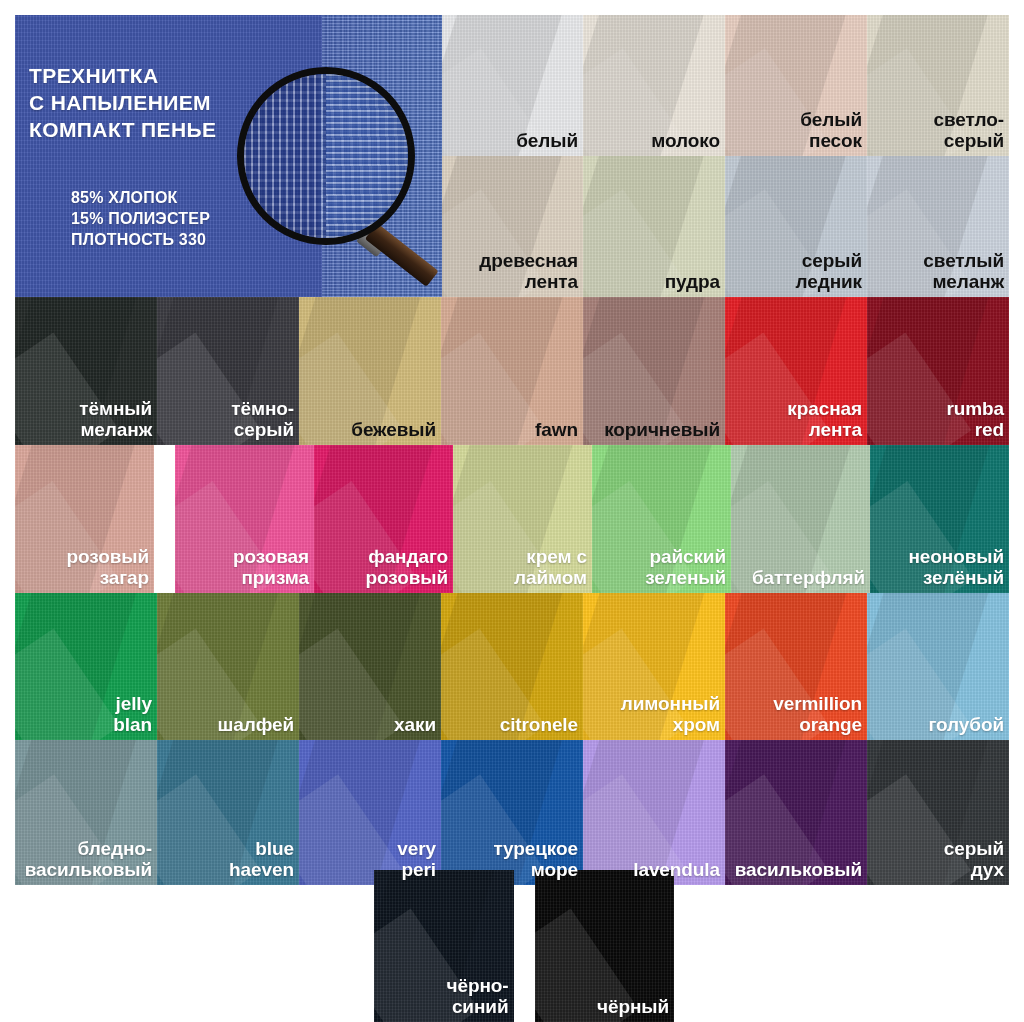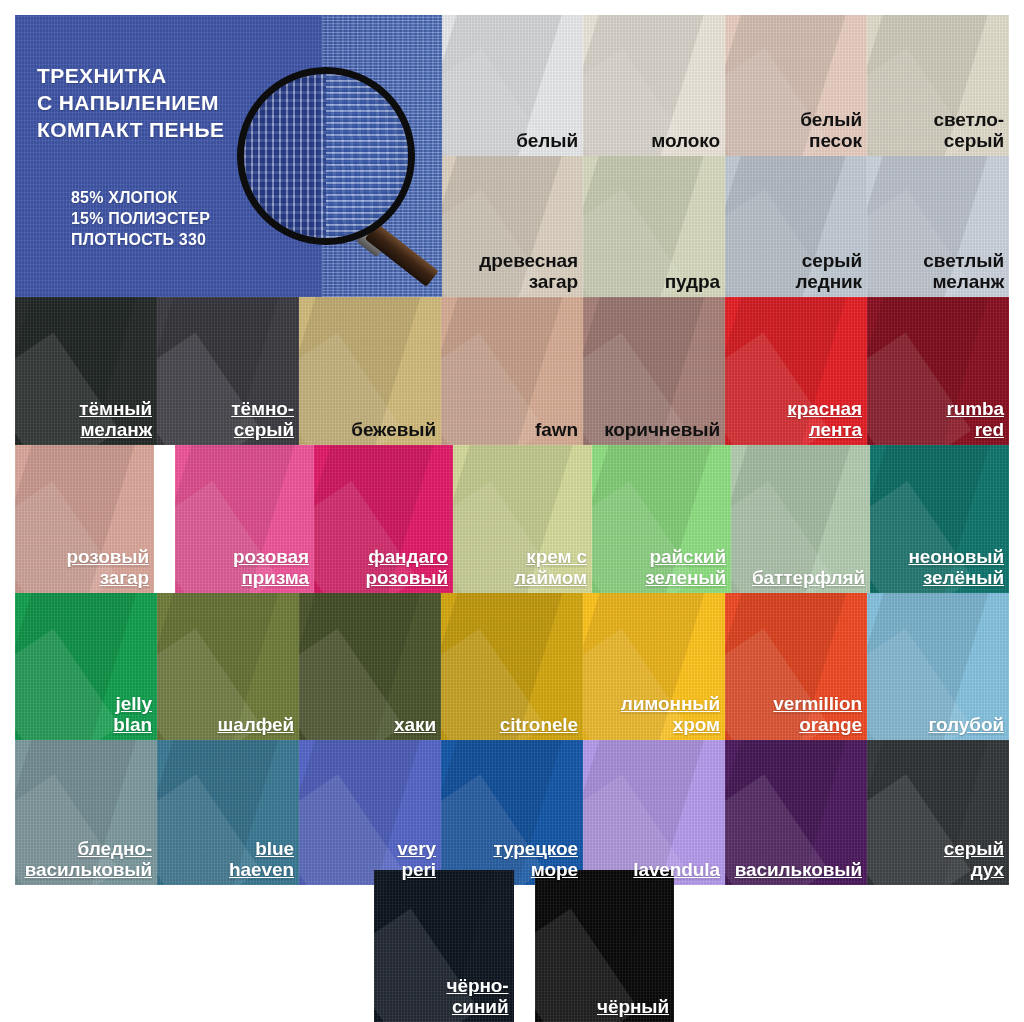--- a/index.html
+++ b/index.html
@@ -24,21 +24,21 @@
       repeating-linear-gradient(0deg, rgba(255,255,255,.05) 0 1px, rgba(0,0,0,.05) 1px 4px);
     opacity:.9;
   }
   .banner .weave2{
     position:absolute; left:72%; top:0; right:0; bottom:0;
     background-image:
       repeating-linear-gradient(0deg, rgba(255,255,255,.18) 0 1px, rgba(0,0,0,.10) 1px 3px),
       repeating-linear-gradient(90deg, rgba(255,255,255,.10) 0 2px, rgba(0,0,0,.05) 2px 5px);
   }
   .banner-text{
-    position:absolute; left:22px; top:48px; z-index:5;
+    position:absolute; left:14px; top:48px; z-index:5;
     color:#fff;
   }
   .banner-title{
     font-size:21px; font-weight:bold; line-height:1.28; letter-spacing:.4px;
     text-shadow:0 1px 2px rgba(0,0,0,.25);
     white-space:pre-line;
   }
   .banner-sub{
     position:absolute; left:44px; top:172px; z-index:5;
     color:#fff; font-size:16px; font-weight:bold; line-height:1.32;
@@ -111,21 +111,21 @@
       repeating-linear-gradient(0deg, rgba(255,255,255,.04) 0 1px, rgba(0,0,0,.03) 1px 3px);
   }
   .cell .label{
     position:relative; z-index:3;
     font-size:19px; font-weight:bold; line-height:1.07;
     text-align:right; padding:0 5px 5px 5px;
     white-space:pre-line;
     letter-spacing:-.1px;
   }
   .lt{ color:#111; }
-  .dk{ color:#fff; text-shadow:0 1px 2px rgba(0,0,0,.28);text-decoration:underline; }
+  .dk{ color:#fff; text-shadow:0 1px 2px rgba(0,0,0,.28); }
 
   .bottom-row{
     position:absolute; left:374px; top:870px;
     display:flex; width:300px;gap:21px;
   }
 </style>
 </head>
 <body>
 
 <div id="page">
@@ -155,21 +155,21 @@
           <div class="label lt">светло-
 серый</div>
         </div>
       </div>
       <div class="row">
         <div style="width: 426px; height: 141px;"></div>
         <div class="cell" style="width: 142px; height: 141px; background: rgb(222, 211, 195);">
           <div class="fold"></div>
           <div class="tex"></div>
           <div class="label lt">древесная
-загар</div>
+лента</div>
         </div>
         <div class="cell" style="width: 142px; height: 141px; background: rgb(217, 220, 192);">
           <div class="fold"></div>
           <div class="tex"></div>
           <div class="label lt">пудра</div>
         </div>
         <div class="cell" style="width: 142px; height: 141px; background: rgb(195, 204, 214);">
           <div class="fold"></div>
           <div class="tex"></div>
           <div class="label lt">серый

